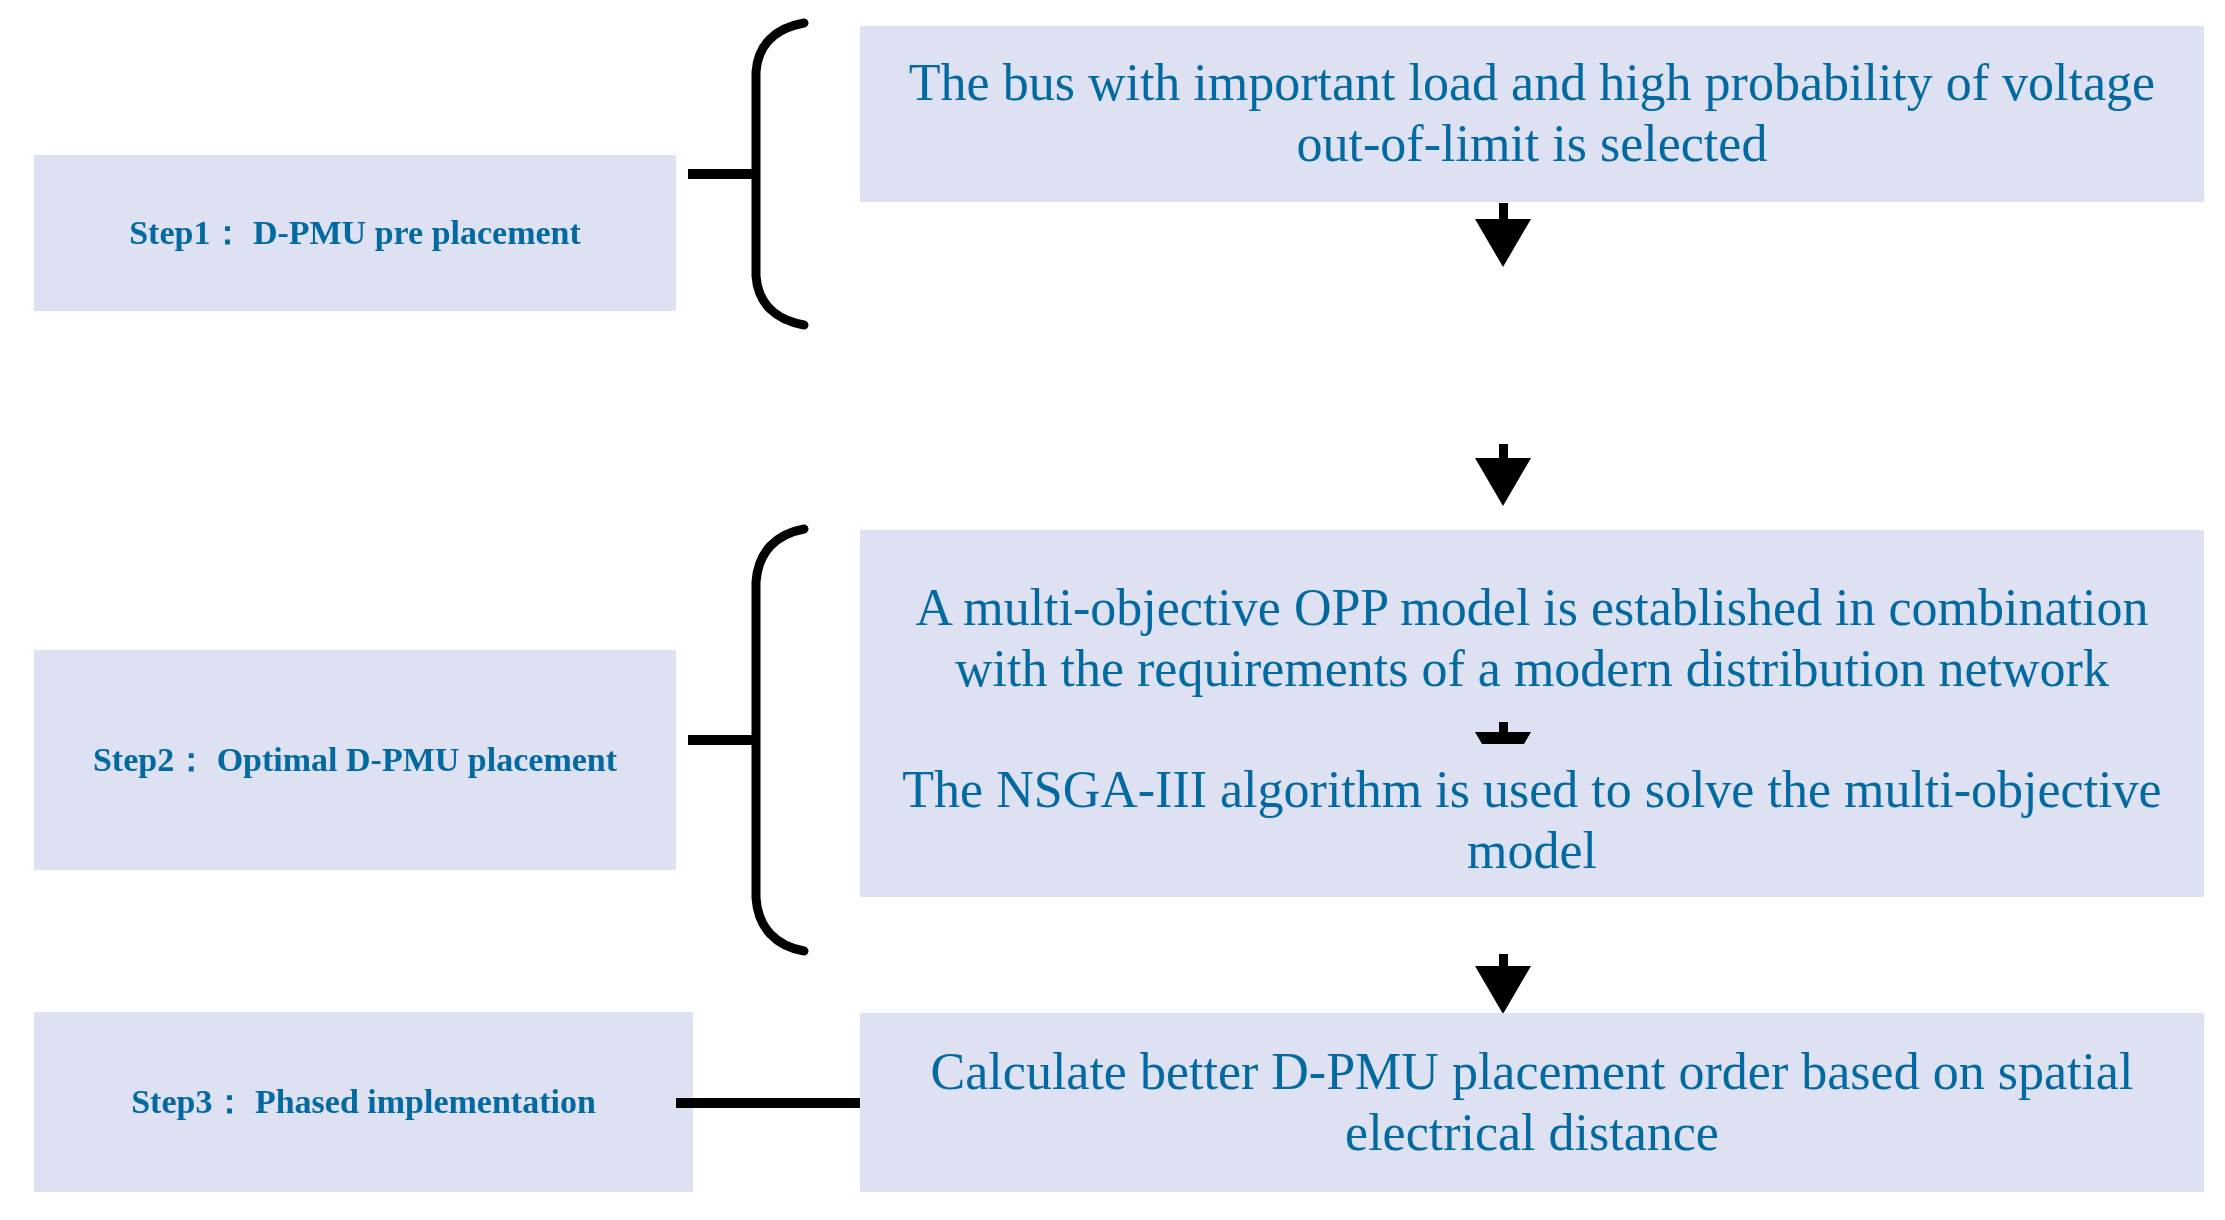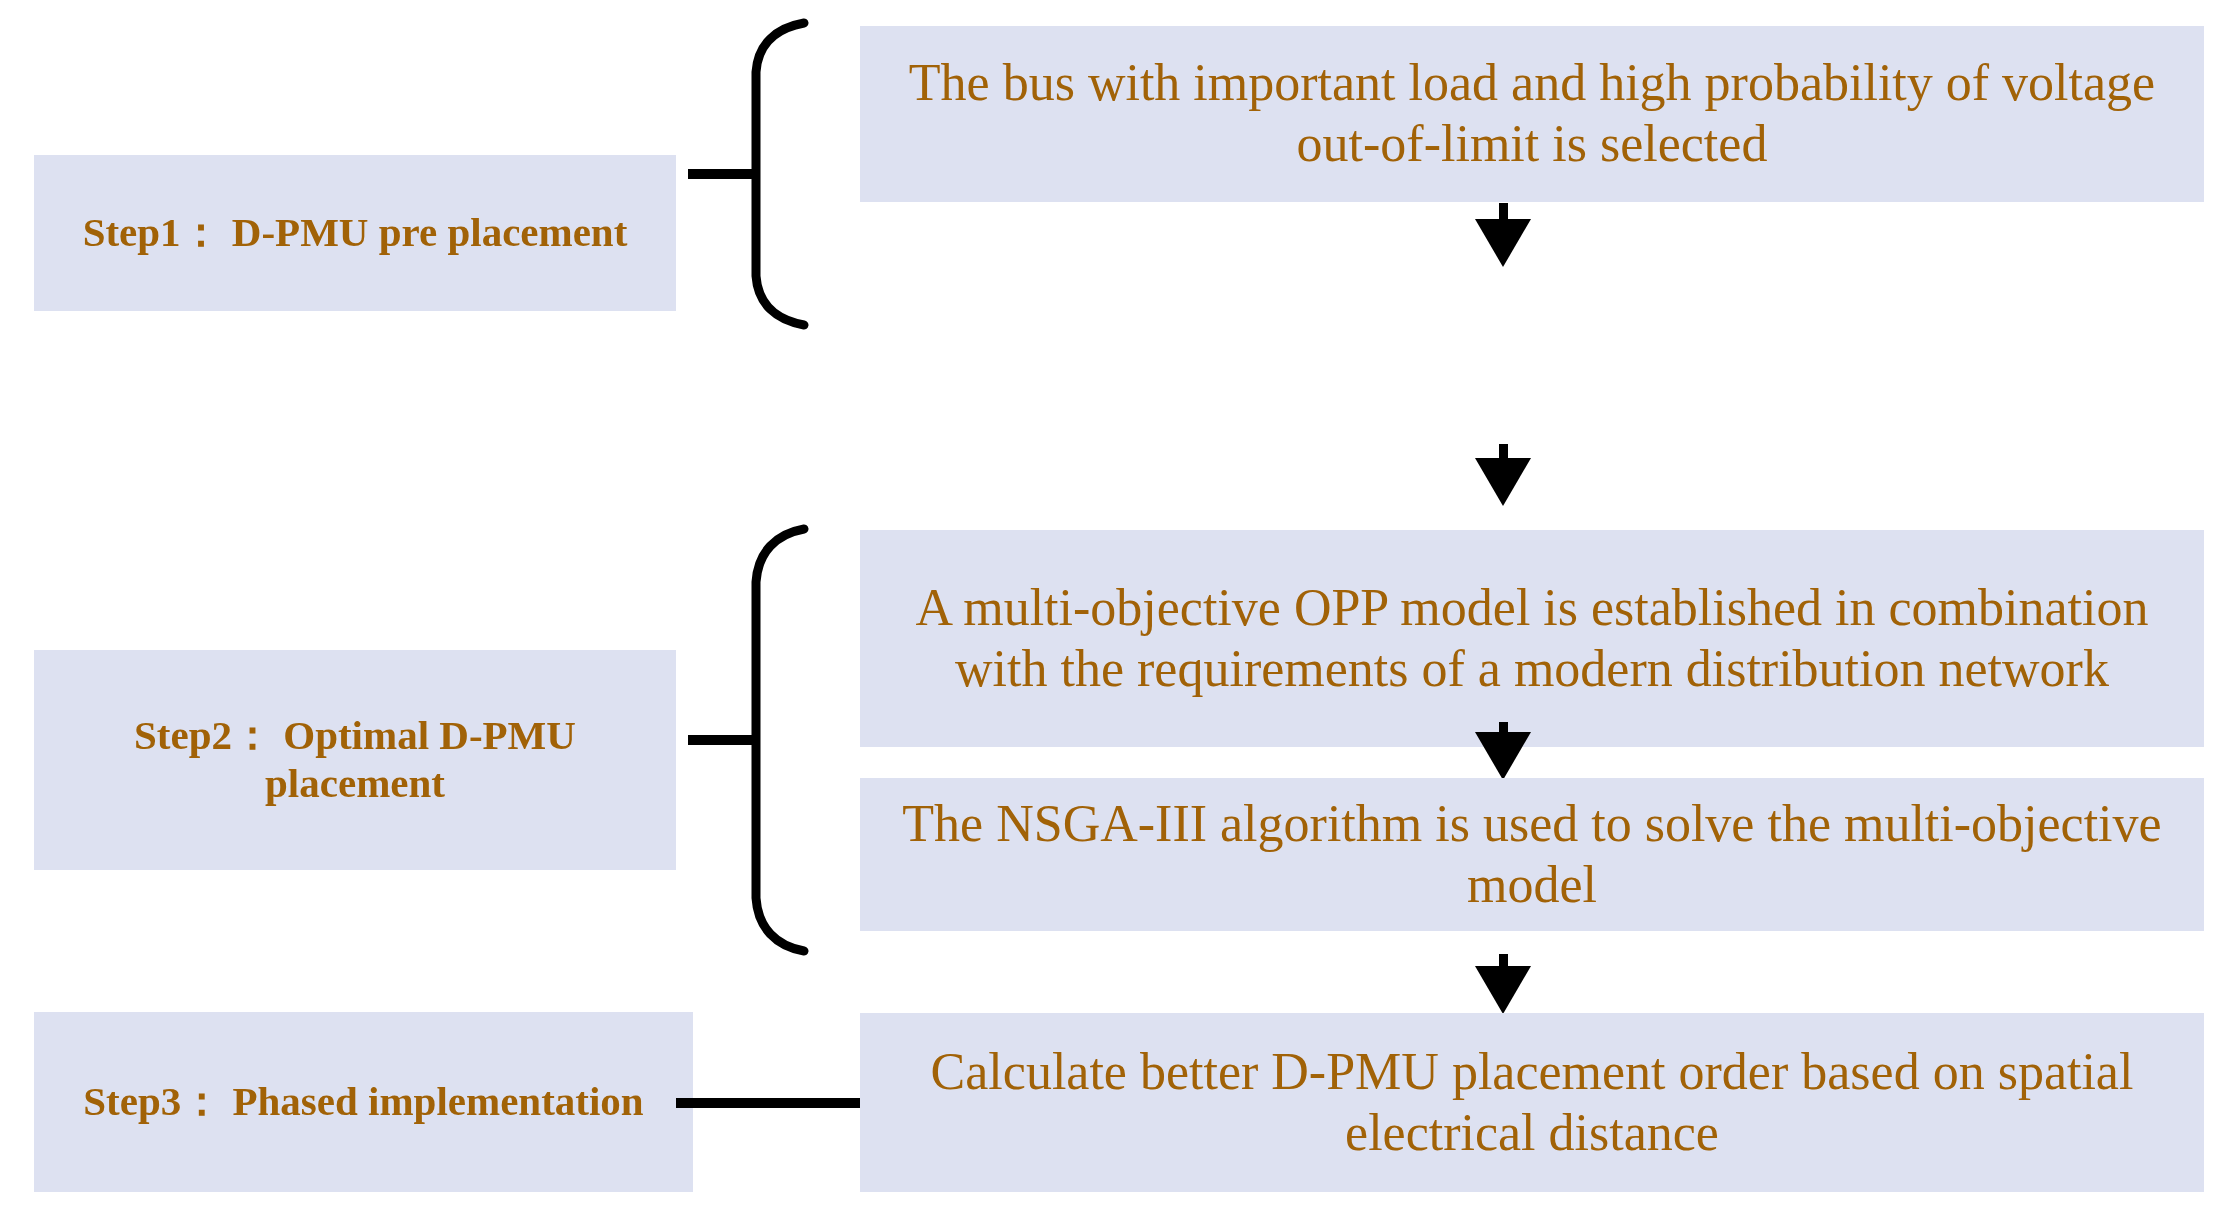--- a/index.html
+++ b/index.html
@@ -16,26 +16,26 @@
     font-family: "Liberation Serif", "DejaVu Serif", serif;
   }
   .box {
     position: absolute;
     background: #dde1f1;
     box-sizing: border-box;
     display: flex;
     align-items: center;
     justify-content: center;
     text-align: center;
-    color: #a16207;
+    color: #0369a1;
     line-height: 1.17;
   }
   .step-box {
     font-weight: bold;
-    font-size: 41px;
+    font-size: 34px;
     padding: 0 22px;
   }
   .content-box {
     font-weight: normal;
     font-size: 52px;
     padding: 0 26px;
   }
   .arrow {
     position: absolute;
     width: 60px;
@@ -107,21 +107,21 @@
     <div class="head"></div>
   </div>
 
   <div class="box content-box" style="left:860px; top:530px; width:1344px; height:217px;">A multi-objective OPP model is established in combination with the requirements of a modern distribution network</div>
 
   <div class="arrow" style="left:1473px; top:722px; height:58px;">
     <div class="stem"></div>
     <div class="head"></div>
   </div>
 
-  <div class="box content-box" style="left:860px; top:778px; width:1344px; height:153px;">The NSGA-III algorithm is used to solve the multi-objective model</div>
+  <div class="box content-box" style="left:860px; top:744px; width:1344px; height:153px;">The NSGA-III algorithm is used to solve the multi-objective model</div>
 
   <div class="arrow" style="left:1473px; top:954px; height:60px;">
     <div class="stem"></div>
     <div class="head"></div>
   </div>
 
   <div class="box content-box" style="left:860px; top:1013px; width:1344px; height:179px;">Calculate better D-PMU placement order based on spatial electrical distance</div>
 
 </div>
 

